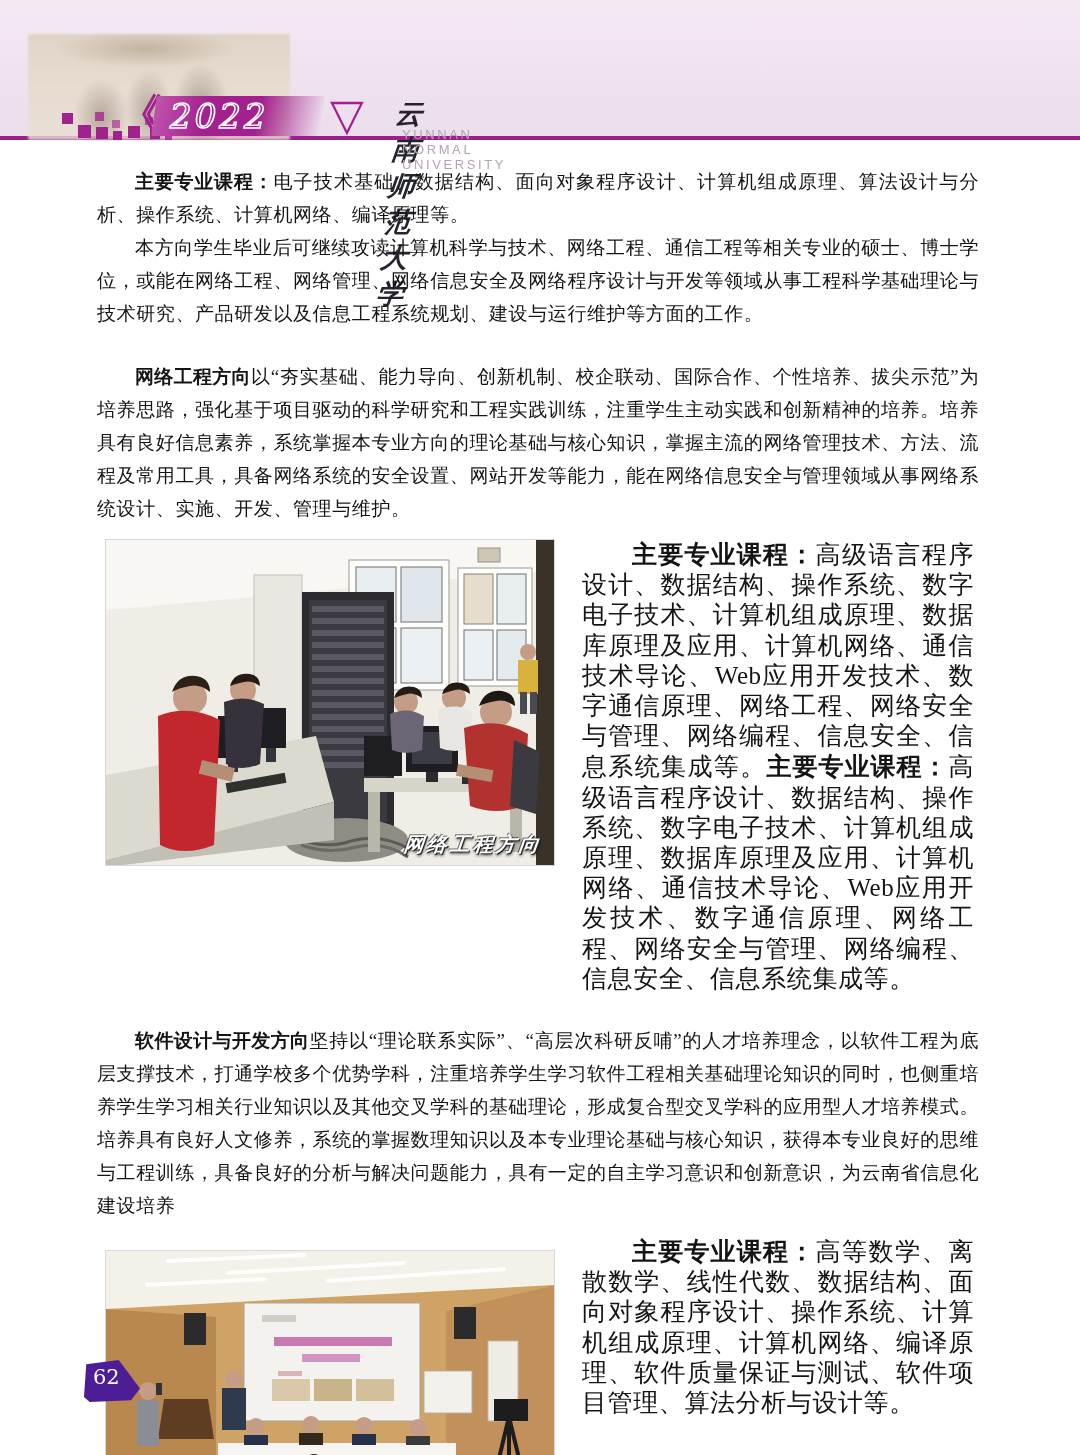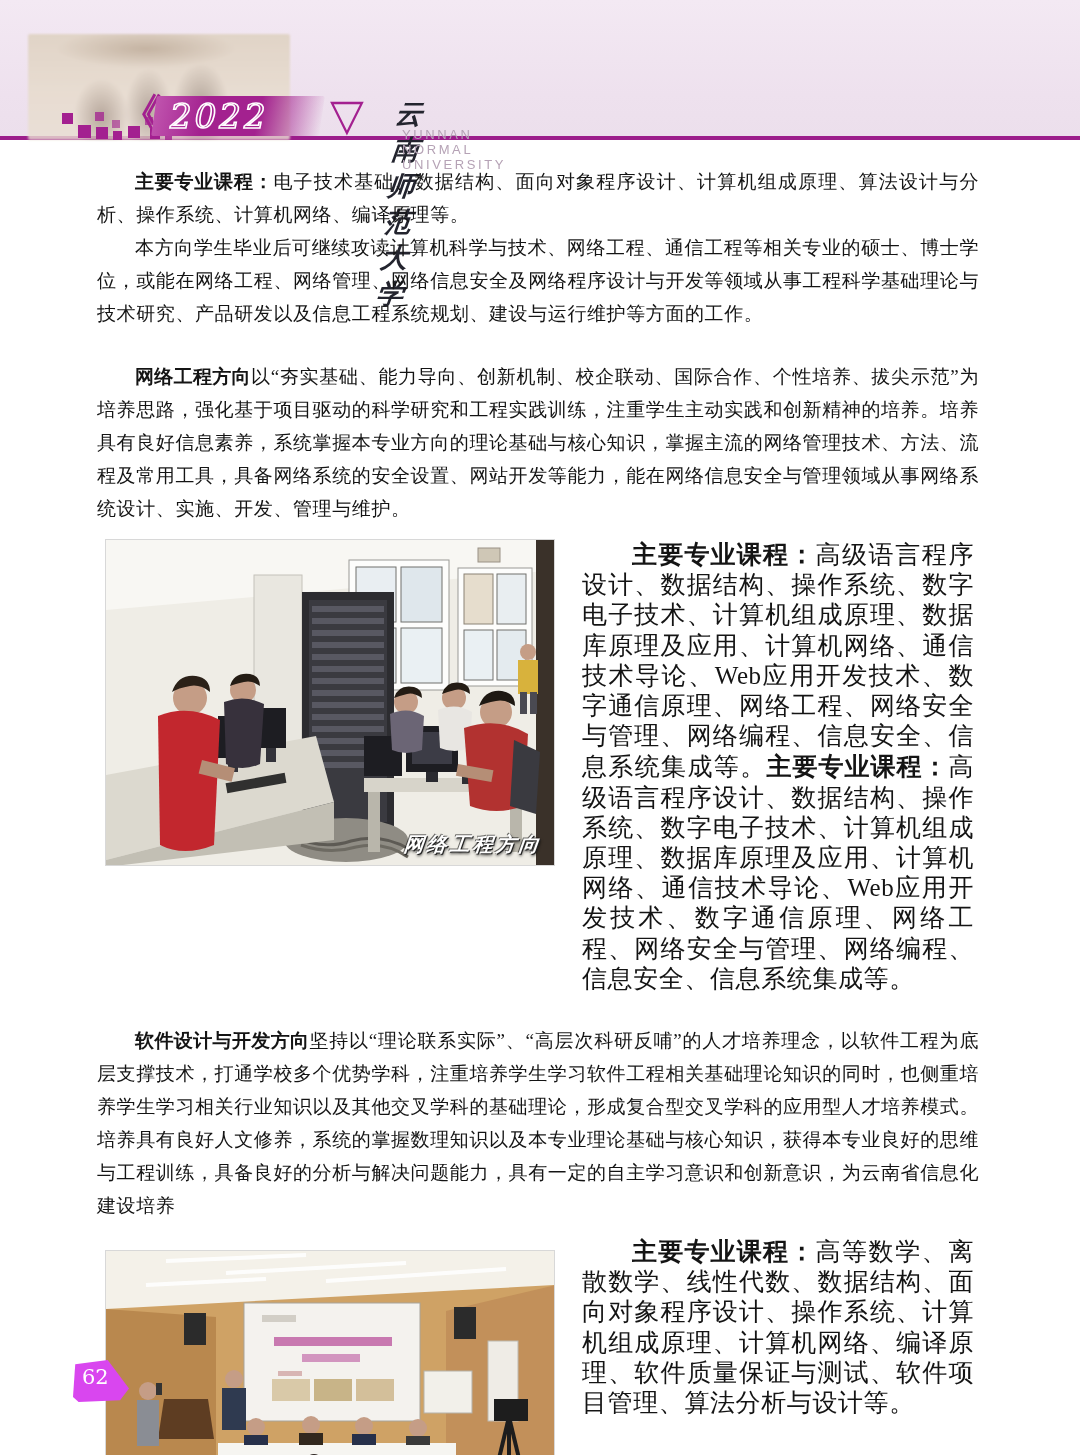--- a/index.html
+++ b/index.html
@@ -80,22 +80,22 @@
     text-shadow:1px 1px 0 #222, -1px -1px 0 rgba(0,0,0,.55), 1px 2px 3px rgba(0,0,0,.8);
     transform:skewX(-6deg);
   }
   .sidecol { margin-left:27px; width:392px; }
   .sidecol p {
     font-size:25px; line-height:30.2px; text-align:justify; letter-spacing:0.6px;
   }
   .sidecol p.ind { text-indent:2em; }
   
   .pagenum-tab {
-    position:absolute; left:73px; top:1360px; width:56px; height:42px;
-    background:#d946ef;
+    position:absolute; left:84px; top:1360px; width:56px; height:42px;
+    background:#4c1d95;
     clip-path:polygon(4% 10%, 62% 0%, 100% 68%, 84% 96%, 10% 100%, 0% 88%);
   }
   .pagenum-tab span {
     position:absolute; left:9px; top:5px; color:#fff;
     font-size:21px; font-family:"DejaVu Serif",serif;
   }
 </style>
 </head>
 <body>
 

